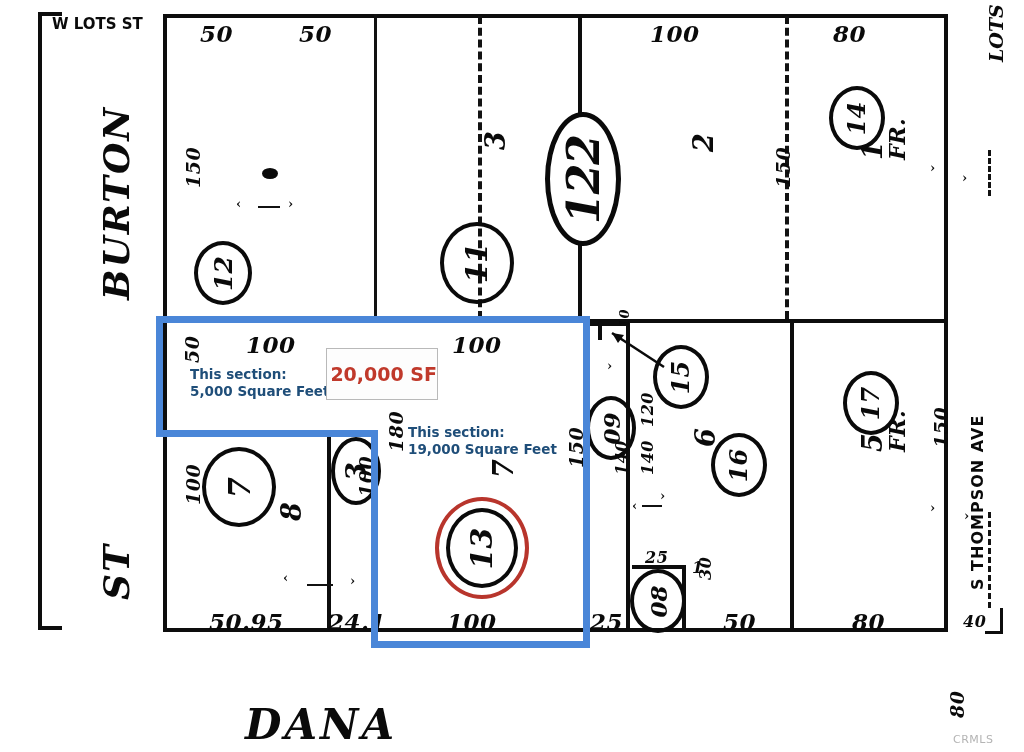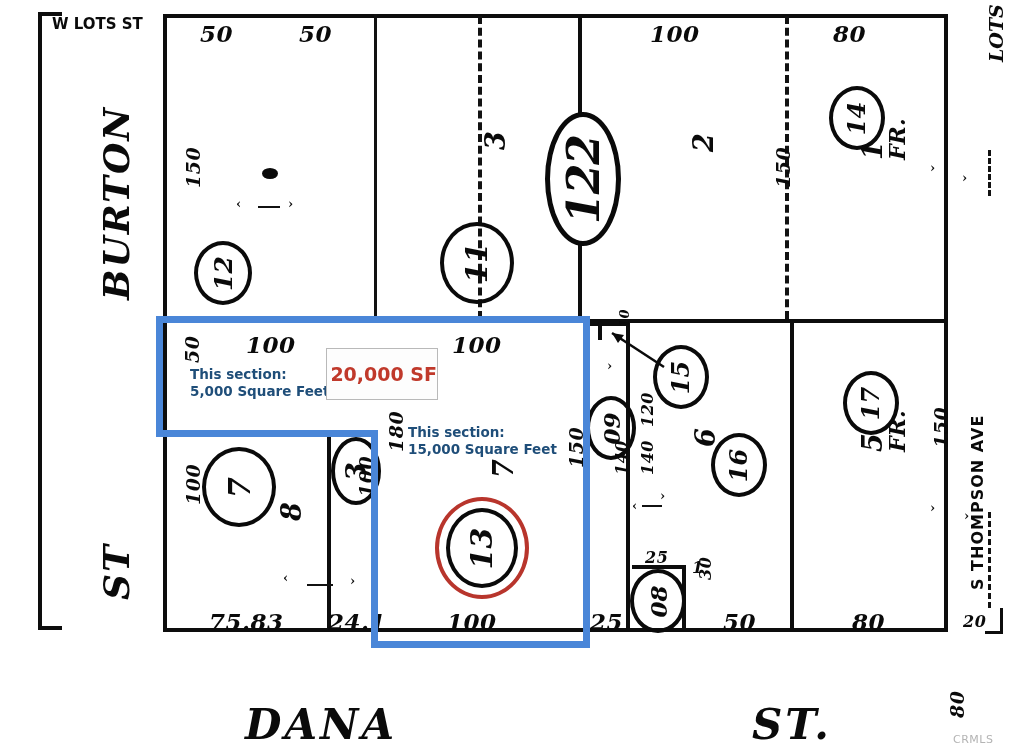--- a/index.html
+++ b/index.html
@@ -161,21 +161,20 @@
   <div class="line hline" style="left:38px; top:12px; width:24px;"></div>
   <div class="line hline" style="left:38px; top:626px; width:24px;"></div>
 
   <div class="street street-heavy rot90" style="left:95px; top:300px; font-size:36px; letter-spacing:2px;">BURTON</div>
   <div class="street street-heavy rot90" style="left:95px; top:600px; font-size:36px; letter-spacing:2px;">ST</div>
 
   <div class="street rot90" style="left:968px; top:590px; font-size:16px; letter-spacing:1px;">S THOMPSON AVE</div>
   <div class="street street-heavy rot90" style="left:985px; top:62px; font-size:19px;">LOTS</div>
 
   <div class="street street-heavy" style="left:245px; top:700px; font-size:42px; letter-spacing:3px;">DANA</div>
-  <div class="street street-heavy" style="left:752px; top:700px; font-size:42px; letter-spacing:3px;">ST.</div>
   <div class="dim mid rot90" style="left:946px; top:718px;">80</div>
 
   <div class="line hline" style="left:163px; top:14px; width:785px;"></div>
   <div class="line vline" style="left:163px; top:14px; height:618px;"></div>
   <div class="line hline" style="left:163px; top:628px; width:785px;"></div>
   <div class="line vline" style="left:944px; top:14px; height:618px;"></div>
 
   <div class="line hline" style="left:163px; top:319px; width:785px;"></div>
 
   <div class="line vline" style="left:578px; top:14px; height:307px;"></div>
@@ -250,27 +249,27 @@
   <div class="dim tiny rot90" style="left:617px; top:328px;">10</div>
   <div class="tick" style="left:607px; top:358px;">›</div>
 
   <svg class="abs" style="left:600px; top:325px; width:70px; height:50px;">
     <line x1="64" y1="42" x2="12" y2="8" stroke="#0a0a0a" stroke-width="2.5"></line>
     <polygon points="12,8 24,10 18,18" fill="#0a0a0a"></polygon>
   </svg>
 
   <div class="dim mid rot90" style="left:930px; top:448px;">150</div>
 
-  <div class="dim big" style="left:209px; top:608px;">75.83</div>
+  <div class="dim big" style="left:209px; top:608px;">50.95</div>
   <div class="dim big" style="left:328px; top:608px;">24.1</div>
   <div class="dim big" style="left:447px; top:608px;">100</div>
   <div class="dim big" style="left:590px; top:608px;">25</div>
   <div class="dim big" style="left:723px; top:608px;">50</div>
   <div class="dim big" style="left:852px; top:608px;">80</div>
-  <div class="dim sml" style="left:963px; top:612px;">20</div>
+  <div class="dim sml" style="left:963px; top:612px;">40</div>
   <div class="line vline" style="left:1000px; top:608px; height:26px; width:3px;"></div>
   <div class="line hline" style="left:985px; top:631px; width:18px; height:3px;"></div>
 
   <div class="dim sml" style="left:645px; top:548px;">25</div>
   <div class="dim sml" style="left:692px; top:558px;">1</div>
   <div class="dim sml rot90" style="left:696px; top:580px;">30</div>
 
   <div class="oval122" style="left:545px; top:112px; width:66px; height:124px;">
     <span>122</span>
   </div>
@@ -335,21 +334,21 @@
 
   <div class="bluebox" style="left:583px; top:316px; width:7px; height:332px;"></div>
 
   <div class="annot" style="left:190px; top:366px; text-align:left;">
     <div>This section:</div>
     <div>5,000 Square Feet</div>
   </div>
 
   <div class="annot" style="left:408px; top:424px; text-align:left;">
     <div>This section:</div>
-    <div>15,000 Square Feet</div>
+    <div>19,000 Square Feet</div>
   </div>
 
   <div class="sfbox" style="left:326px; top:348px; width:110px; height:50px;justify-content:flex-end;">
     <span>20,000 SF</span>
   </div>
 
   <div class="watermark" style="left:953px; top:733px;">CRMLS</div>
 
 </div>
 

